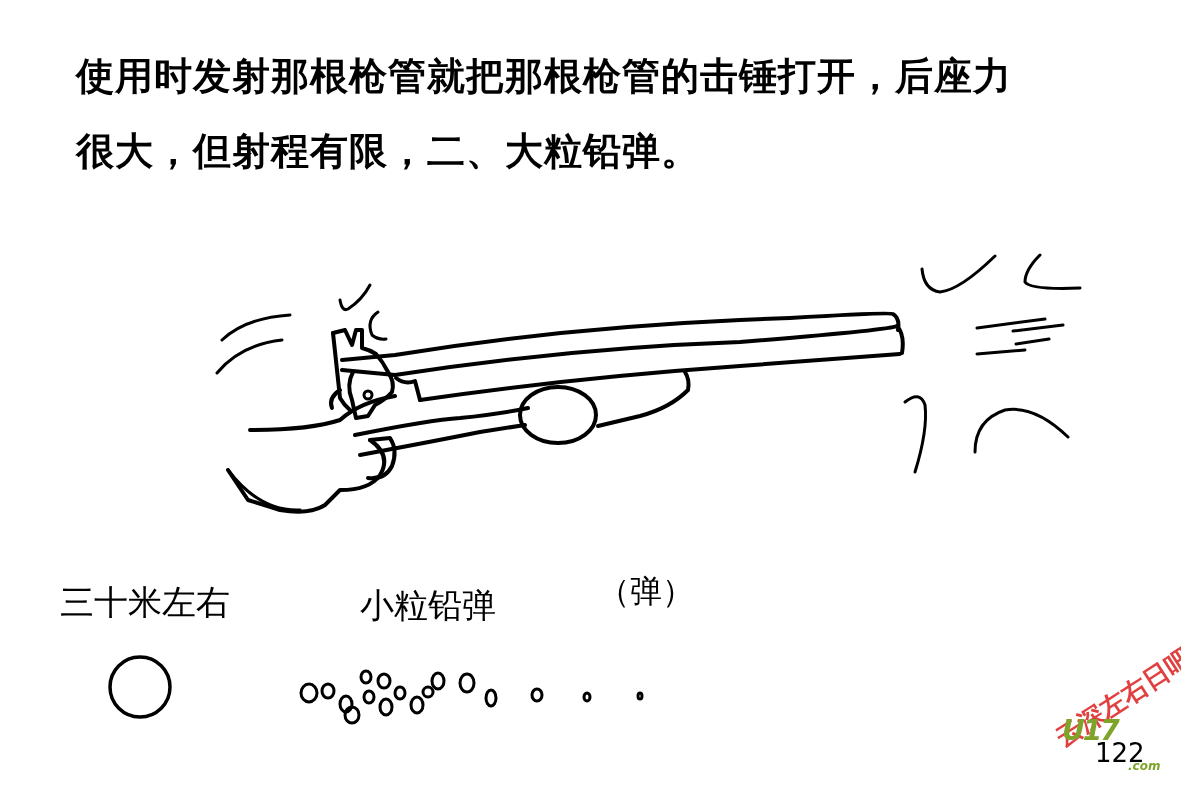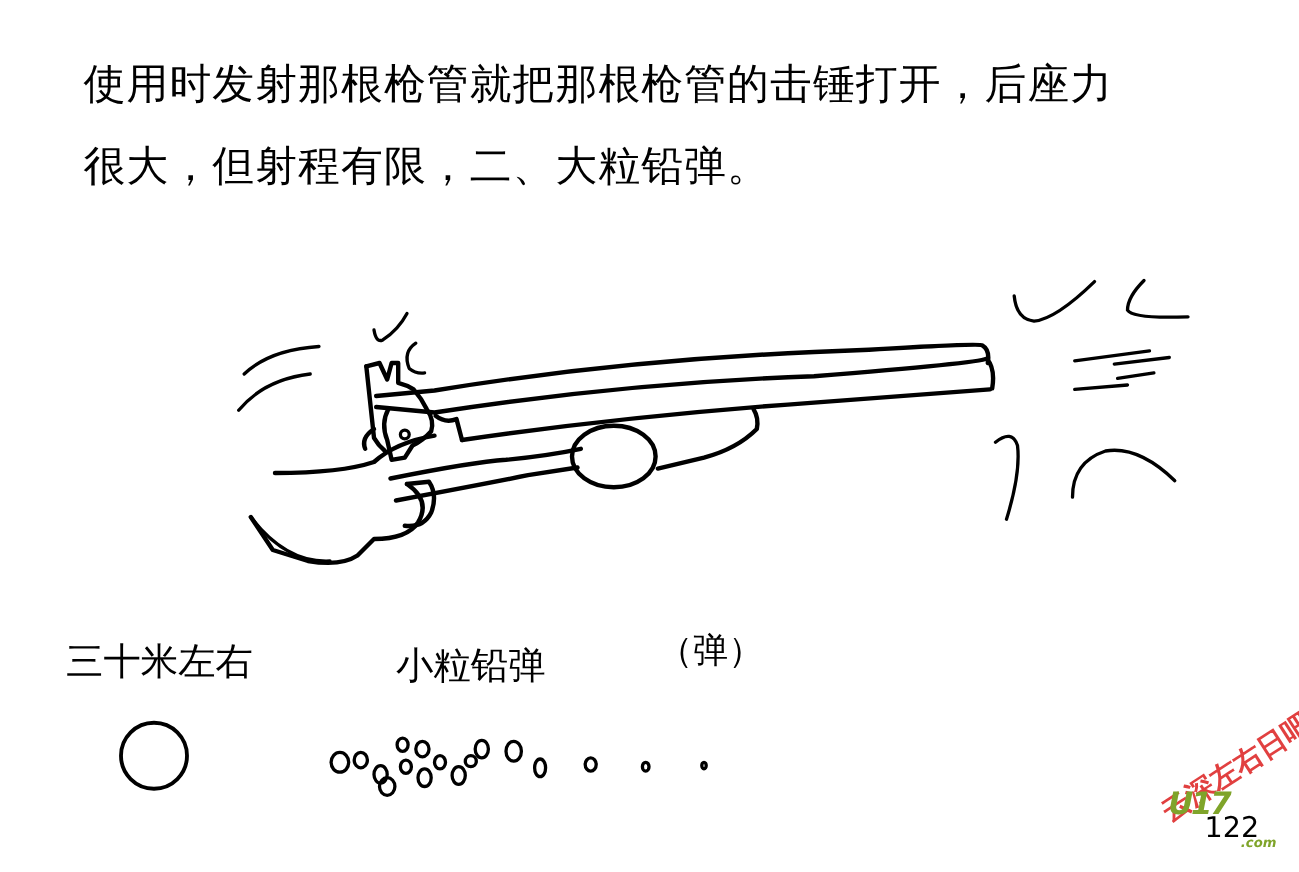--- a/index.html
+++ b/index.html
@@ -1,18 +1,18 @@
 <!DOCTYPE html>
 <html><head>
 <meta charset="utf-8">
 <style>
   html, body { margin: 0; padding: 0; background: #ffffff; }
   body { width: 1181px; height: 793px; position: relative; overflow: hidden;
          font-family: "DejaVu Sans", "Liberation Sans", sans-serif; color: #000; }
-  .caption { position: absolute; left: 76px; font-size: 38px; line-height: 40px; letter-spacing: 1px; white-space: nowrap; }
+  .caption { position: absolute; left: 76px; font-size: 38px; line-height: 40px; letter-spacing: 1px; white-space: nowrap; font-weight: bold; }
   .cap1 { top: 56px; }
   .cap2 { top: 131px; }
   .label { position: absolute; font-size: 34px; line-height: 38px; white-space: nowrap; }
   .lbl-large { left: 60px; top: 583px; }
   .lbl-small { left: 360px; top: 586px; }
   .lbl-note  { left: 598px; top: 572px; font-size: 32px; }
   .page-num { position: absolute; left: 1095px; top: 735px; font-size: 26px; line-height: 36px; }
   .wm-stamp { position: absolute; left: 1068px; top: 720px; color: rgba(220,30,30,0.85);
               font-size: 26px; font-weight: bold; transform: rotate(-33deg); transform-origin: left bottom; white-space: nowrap; }
   .wm-logo { position: absolute; left: 1062px; top: 714px; font-size: 28px; font-weight: bold; font-style: italic; color: #7fa42a; letter-spacing: -2px; }

